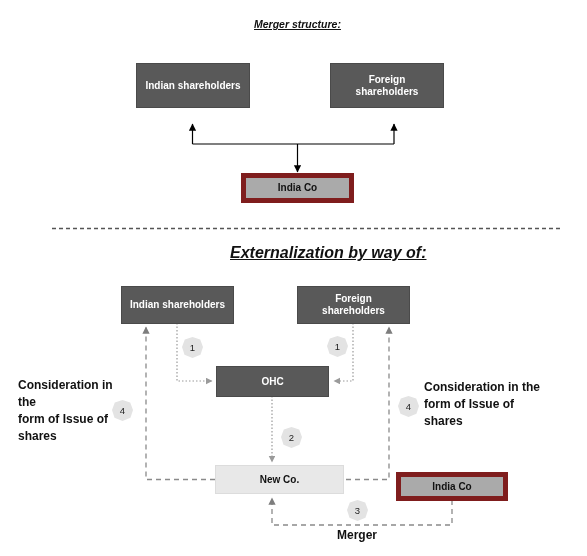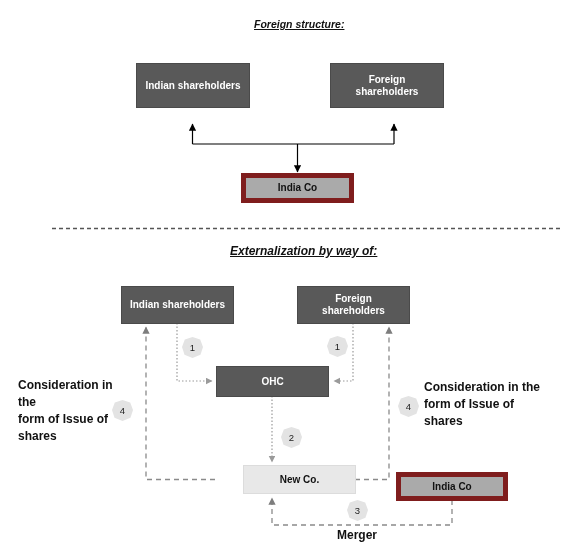--- a/index.html
+++ b/index.html
@@ -142,43 +142,43 @@
 
     <g>
       <path d="M215,479.5 L146,479.5 L146,327" stroke="#8a8a8a" stroke-width="1.3" fill="none" stroke-dasharray="5,4" marker-end="url(#arrow-gray)"></path>
     </g>
 
     <g>
       <path d="M328,479.5 L389,479.5 L389,327" stroke="#8a8a8a" stroke-width="1.3" fill="none" stroke-dasharray="5,4" marker-end="url(#arrow-gray)"></path>
     </g>
   </svg>
 
-  <div class="section-title" style="left:254px; top:18px; font-size:10.5px;">Foreign structure:</div>
+  <div class="section-title" style="left:254px; top:18px; font-size:10.5px;">Merger structure:</div>
 
   <div class="box box-dark" style="left:136px; top:63px; width:114px; height:45px; font-size:10px;">Indian shareholders</div>
 
   <div class="box box-dark" style="left:330px; top:63px; width:114px; height:45px; font-size:10px; flex-direction:column;">
     <span>Foreign</span>
     <span>shareholders</span>
   </div>
 
   <div class="box box-mid" style="left:241px; top:173px; width:113px; height:30px; font-size:10px;">India Co</div>
 
-  <div class="section-title" style="left:230px; top:244px; font-size:12px;text-align:center;">Externalization by way of:</div>
+  <div class="section-title" style="left:230px; top:244px; font-size:16px;text-align:center;">Externalization by way of:</div>
 
   <div class="box box-dark" style="left:121px; top:286px; width:113px; height:38px; font-size:10px;">Indian shareholders</div>
 
   <div class="box box-dark" style="left:297px; top:286px; width:113px; height:38px; font-size:10px; flex-direction:column;">
     <span>Foreign</span>
     <span>shareholders</span>
   </div>
 
   <div class="box box-dark" style="left:216px; top:366px; width:113px; height:31px; font-size:10px;">OHC</div>
 
-  <div class="box box-light" style="left:215px; top:465px; width:113px; height:29px; font-size:10px;margin-left:28px;">New Co.</div>
+  <div class="box box-light" style="left:215px; top:465px; width:129px; height:29px; font-size:10px;">New Co.</div>
 
   <div class="box box-mid" style="left:396px; top:472px; width:112px; height:29px; font-size:10px;">India Co</div>
 
   <div class="badge" style="left:182px; top:337px;">1</div>
 
   <div class="badge" style="left:327px; top:336px;">1</div>
 
   <div class="badge" style="left:281px; top:427px;">2</div>
 
   <div class="badge" style="left:347px; top:500px;">3</div>

